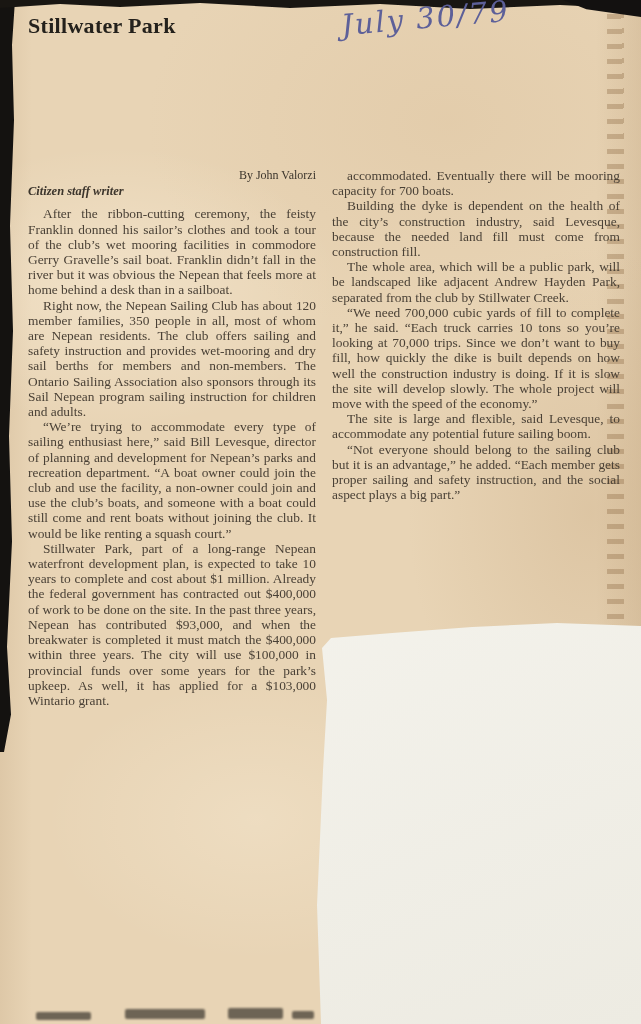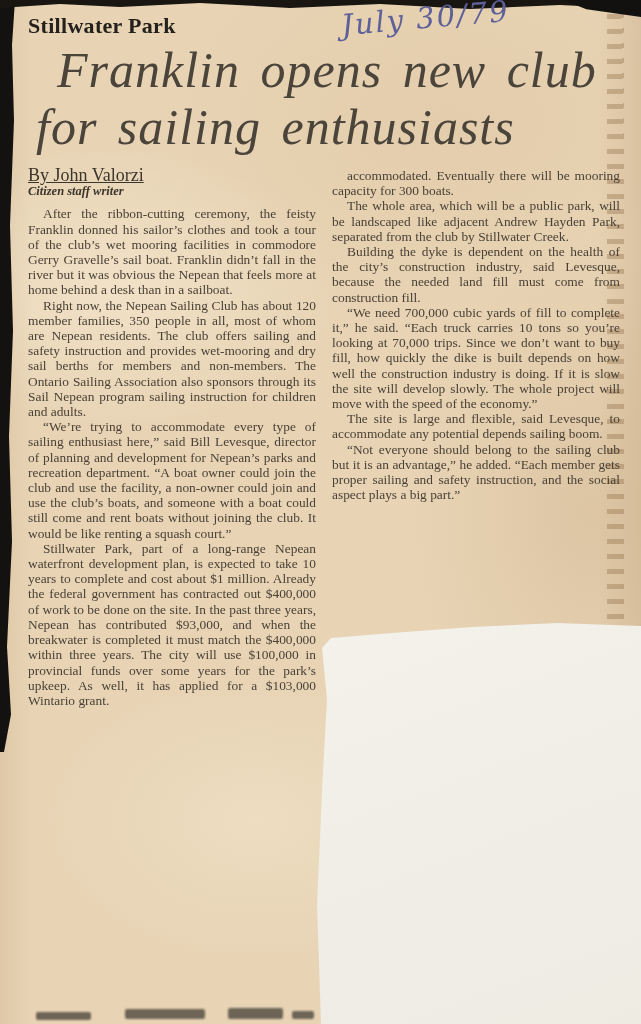--- a/index.html
+++ b/index.html
@@ -58,21 +58,21 @@
     font-style:italic; font-size:50px; line-height:57px;
     letter-spacing:1px; word-spacing:7px; color:#4a443b;
   }
   .hl1 { margin-left:57px; }
   .hl2 { margin-left:36px; }
   .columns {
     position:absolute; left:28px; top:168px; width:592px;
     display:flex; gap:16px;
   }
   .col { width:288px; font-size:13.4px; line-height:15.2px; color:#4a4136; text-align:justify; }
-  .byline-name { margin:0 0 1px; text-align:left; font-size:18px; color:#3c352c;text-decoration:underline; }
+  .byline-name { margin:0 0 1px; text-align:right; font-size:12px; color:#3c352c; }
   .byline-role { margin:0 0 7px; font-size:12.5px; font-weight:bold; font-style:italic; color:#3c352c; }
   p.body-para { margin:0; text-indent:15px; }
   
   .fragment { position:absolute; background:#3a352d; filter:blur(1.3px); opacity:.7; border-radius:2px; }
   .f1 { left:36px;  top:1012px; width:55px; height:8px; }
   .f2 { left:125px; top:1009px; width:80px; height:10px; }
   .f3 { left:228px; top:1008px; width:55px; height:11px; }
   .f4 { left:292px; top:1011px; width:22px; height:8px; }
 </style>
 </head>
@@ -83,40 +83,36 @@
   <div class="paper"></div>
   <div class="perf"></div>
   <div class="white-cut"></div>
   <div class="black-left"></div>
   <div class="black-top"></div>
   <div class="black-top-right"></div>
 
   <div class="kicker">Stillwater Park</div>
   <div class="date-hand">July 30/79</div>
 
-  <div class="headline">
-    <div class="hl1">Franklin opens new club</div>
-    <div class="hl2">for sailing enthusiasts</div>
-  </div>
 
   <div class="columns">
     <div class="col">
       <p class="byline-name">By John Valorzi</p>
       <p class="byline-role">Citizen staff writer</p>
       <p class="body-para">After the ribbon-cutting ceremony, the feisty Franklin donned his sailor’s clothes and took a tour of the club’s wet mooring facilities in commodore Gerry Gravelle’s sail boat. Franklin didn’t fall in the river but it was obvious the Nepean that feels more at home behind a desk than in a sailboat.</p>
       <p class="body-para">Right now, the Nepean Sailing Club has about 120 member families, 350 people in all, most of whom are Nepean residents. The club offers sailing and safety instruction and provides wet-mooring and dry sail berths for members and non-members. The Ontario Sailing Association also sponsors through its Sail Nepean program sailing instruction for children and adults.</p>
       <p class="body-para">“We’re trying to accommodate every type of sailing enthusiast here,” said Bill Levesque, director of planning and development for Nepean’s parks and recreation department. “A boat owner could join the club and use the facility, a non-owner could join and use the club’s boats, and someone with a boat could still come and rent boats without joining the club. It would be like renting a squash court.”</p>
       <p class="body-para">Stillwater Park, part of a long-range Nepean waterfront development plan, is expected to take 10 years to complete and cost about $1 million. Already the federal government has contracted out $400,000 of work to be done on the site. In the past three years, Nepean has contributed $93,000, and when the breakwater is completed it must match the $400,000 within three years. The city will use $100,000 in provincial funds over some years for the park’s upkeep. As well, it has applied for a $103,000 Wintario grant.</p>
     </div>
     <div class="col">
-      <p class="body-para">accommodated. Eventually there will be mooring capacity for 300 boats.</p>
+      <p class="body-para">accommodated. Eventually there will be mooring capacity for 700 boats.</p>
+      <p class="body-para">Building the dyke is dependent on the health of the city’s construction industry, said Levesque, because the needed land fill must come from construction fill.</p>
       <p class="body-para">The whole area, which will be a public park, will be landscaped like adjacent Andrew Hayden Park, separated from the club by Stillwater Creek.</p>
-      <p class="body-para">Building the dyke is dependent on the health of the city’s construction industry, said Levesque, because the needed land fill must come from construction fill.</p>
       <p class="body-para">“We need 700,000 cubic yards of fill to complete it,” he said. “Each truck carries 10 tons so you’re looking at 70,000 trips. Since we don’t want to buy fill, how quickly the dike is built depends on how well the construction industry is doing. If it is slow the site will develop slowly. The whole project will move with the speed of the economy.”</p>
-      <p class="body-para">The site is large and flexible, said Levesque, to accommodate any potential depends sailing boom.</p>
+      <p class="body-para">The site is large and flexible, said Levesque, to accommodate any potential future sailing boom.</p>
       <p class="body-para">“Not everyone should belong to the sailing club but it is an advantage,” he added. “Each member gets proper sailing and safety instruction, and the social aspect plays a big part.”</p>
     </div>
   </div>
 
   <div class="fragment f1"></div>
   <div class="fragment f2"></div>
   <div class="fragment f3"></div>
   <div class="fragment f4"></div>
 
 </div>

